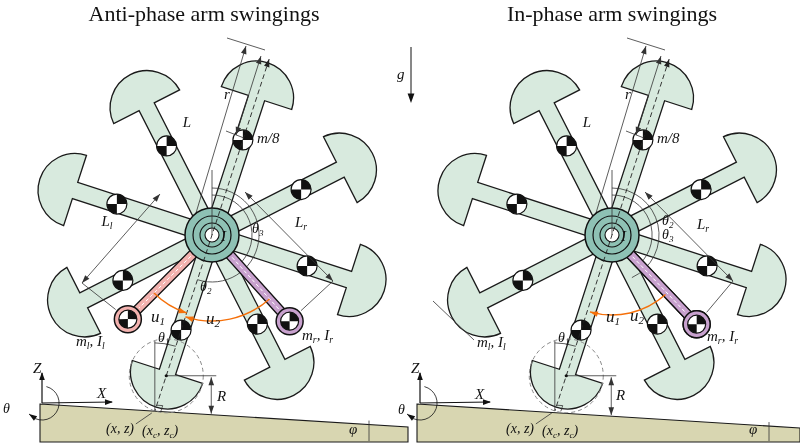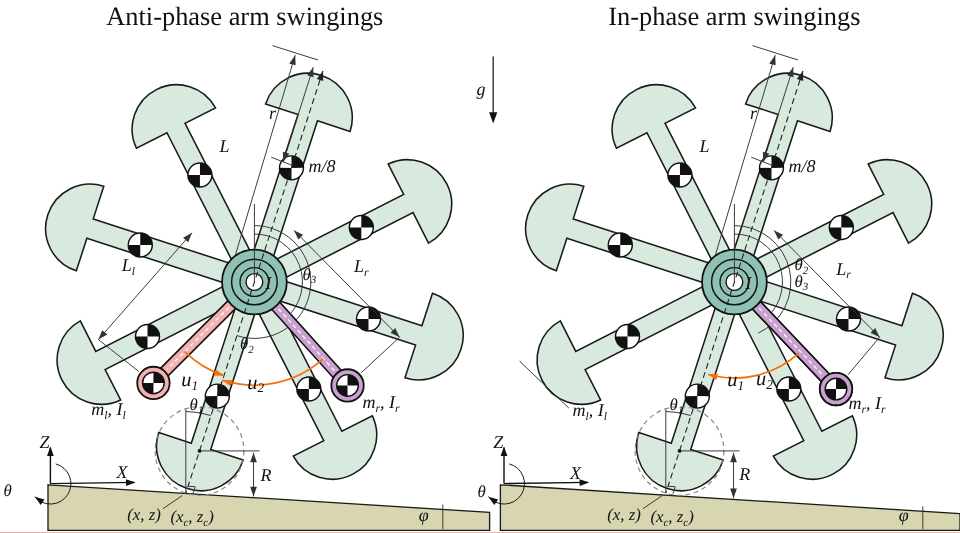--- a/index.html
+++ b/index.html
@@ -1,16 +1,16 @@
 <!DOCTYPE html>
 <html><head>
 <meta charset="utf-8">
 <style>
   html,body{margin:0;padding:0;background:#fff;}
-  #wrap{width:800px;height:444px;position:relative;background:#b91c1c;overflow:hidden;}
+  #wrap{width:800px;height:444px;position:relative;background:#c4b5fd;overflow:hidden;}
   svg{display:block;}
   text{fill:#111;}
   .title{font-family:"Liberation Serif",serif;font-size:22px;font-style:normal;}
   .math{font-family:"Liberation Serif",serif;font-style:italic;font-size:15px;}
   .math-sm{font-family:"Liberation Serif",serif;font-style:italic;font-size:14px;}
   .orange{font-family:"Liberation Serif",serif;font-style:italic;font-size:17px;}
   tspan.sub{font-size:65%;}
 </style>
 </head>
 <body>

